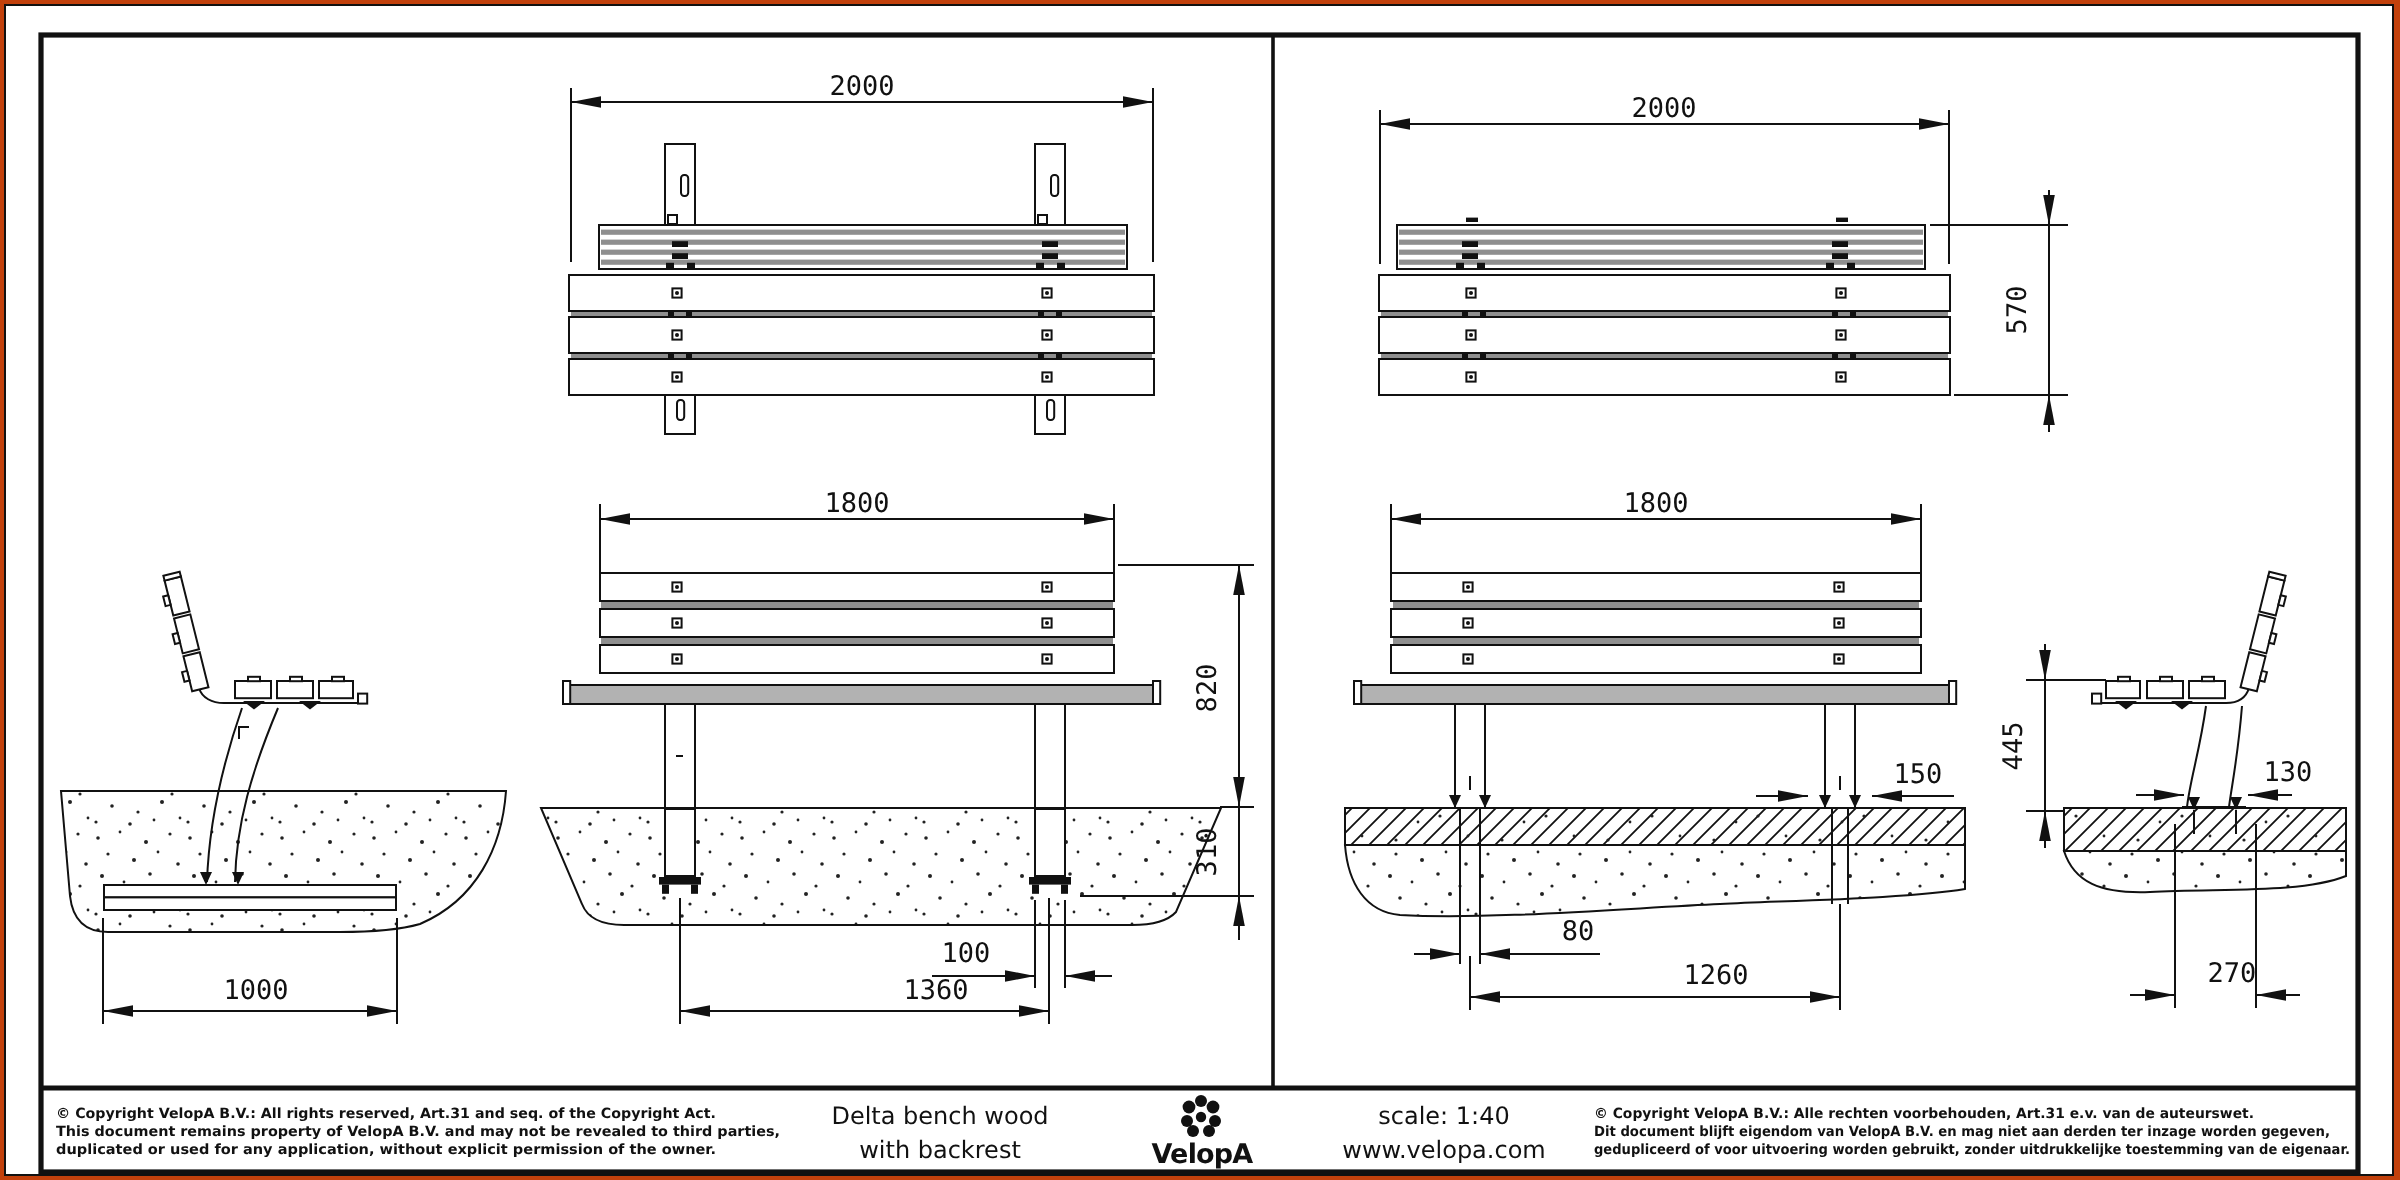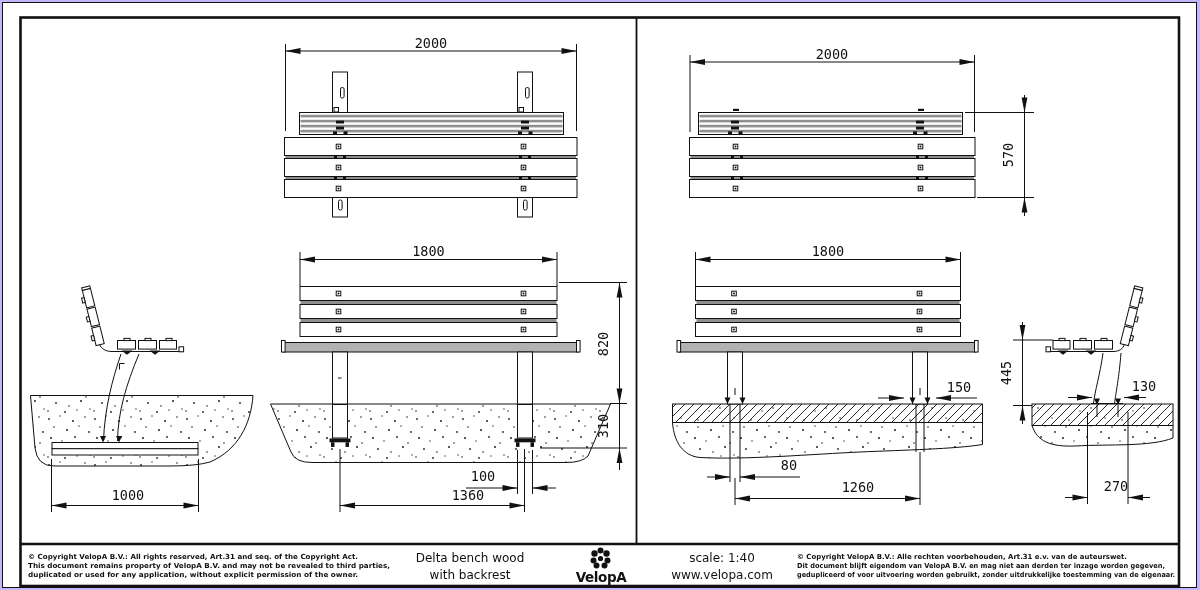--- a/index.html
+++ b/index.html
@@ -1,16 +1,16 @@
 <!DOCTYPE html>
 <html><head>
 <meta charset="utf-8">
 <style>
   html,body{margin:0;padding:0;background:#e8e8e8;}
-  #sheet{width:1200px;height:590px;background:#c4b5fd;position:relative;font-family:"DejaVu Sans",sans-serif;}
+  #sheet{width:1200px;height:590px;background:#c2410c;position:relative;font-family:"DejaVu Sans",sans-serif;}
   svg text{user-select:none;}
   .ln{stroke:#111;stroke-width:1;fill:none;}
   .thick{stroke:#111;stroke-width:2.6;fill:none;}
   .wht{fill:#ffffff;stroke:#111;stroke-width:1;}
   .gry{fill:#8f8f8f;stroke:none;}
   .railf{fill:#b2b2b2;stroke:#111;stroke-width:1;}
   .blk{fill:#111;stroke:none;}
   .dim{font-family:"DejaVu Sans Mono",monospace;font-size:13.5px;fill:#111;}
   .cpy{font-family:"DejaVu Sans",sans-serif;font-size:7px;font-weight:600;fill:#111;}
   .tb{font-family:"DejaVu Sans",sans-serif;font-size:12px;fill:#111;}

